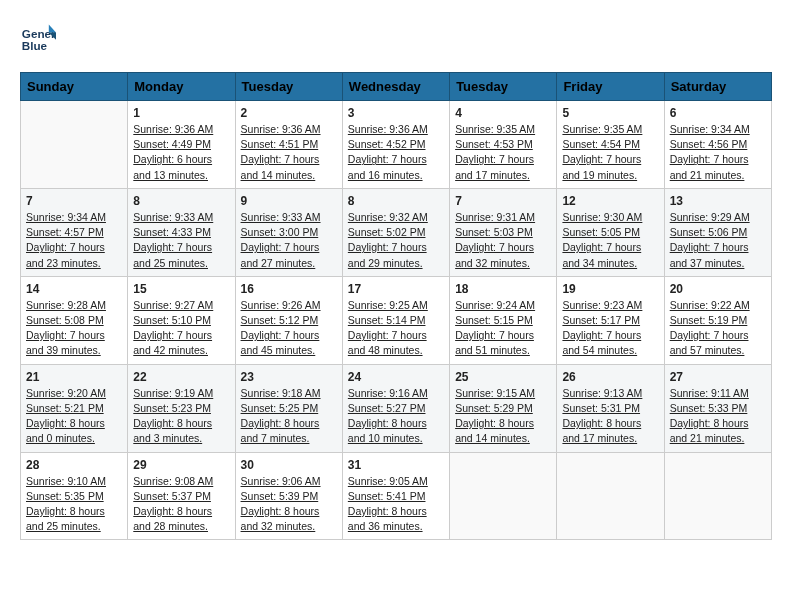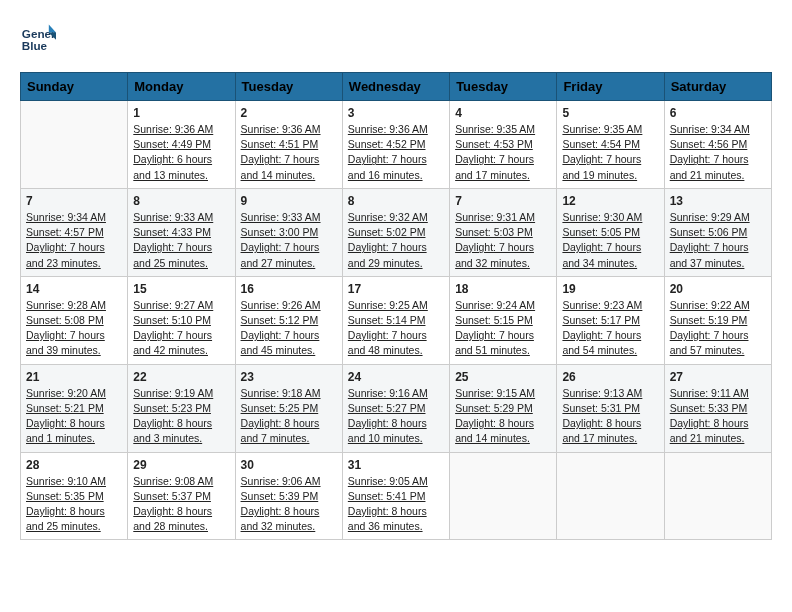--- a/index.html
+++ b/index.html
@@ -193,21 +193,21 @@
           <div class="cell-content"><span>Sunrise: 9:23 AM</span><br><span>Sunset: 5:17 PM</span><br><span>Daylight: 7 hours and 54 minutes.</span></div>
         </td>
         <td>
           <span class="day-num">20</span>
           <div class="cell-content"><span>Sunrise: 9:22 AM</span><br><span>Sunset: 5:19 PM</span><br><span>Daylight: 7 hours and 57 minutes.</span></div>
         </td>
       </tr>
       <tr>
         <td>
           <span class="day-num">21</span>
-          <div class="cell-content"><span>Sunrise: 9:20 AM</span><br><span>Sunset: 5:21 PM</span><br><span>Daylight: 8 hours and 1 minutes.</span></div>
+          <div class="cell-content"><span>Sunrise: 9:20 AM</span><br><span>Sunset: 5:21 PM</span><br><span>Daylight: 8 hours and 0 minutes.</span></div>
         </td>
         <td>
           <span class="day-num">22</span>
           <div class="cell-content"><span>Sunrise: 9:19 AM</span><br><span>Sunset: 5:23 PM</span><br><span>Daylight: 8 hours and 3 minutes.</span></div>
         </td>
         <td>
           <span class="day-num">23</span>
           <div class="cell-content"><span>Sunrise: 9:18 AM</span><br><span>Sunset: 5:25 PM</span><br><span>Daylight: 8 hours and 7 minutes.</span></div>
         </td>
         <td>

